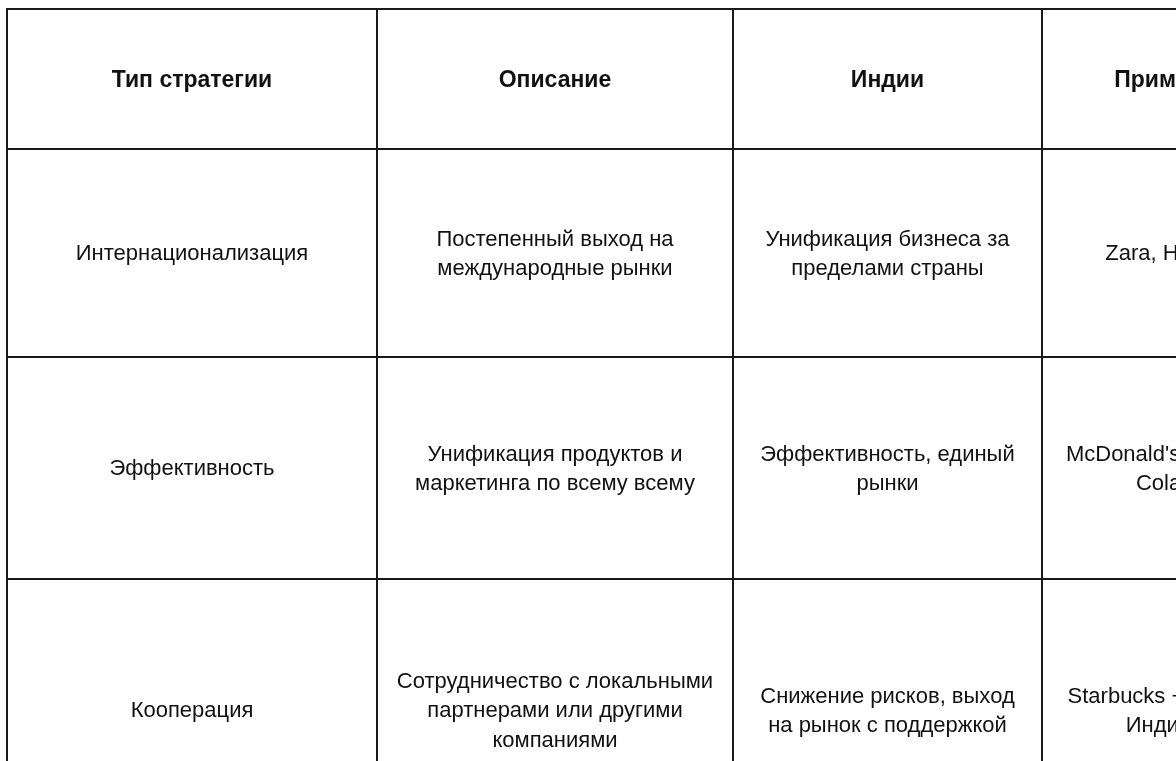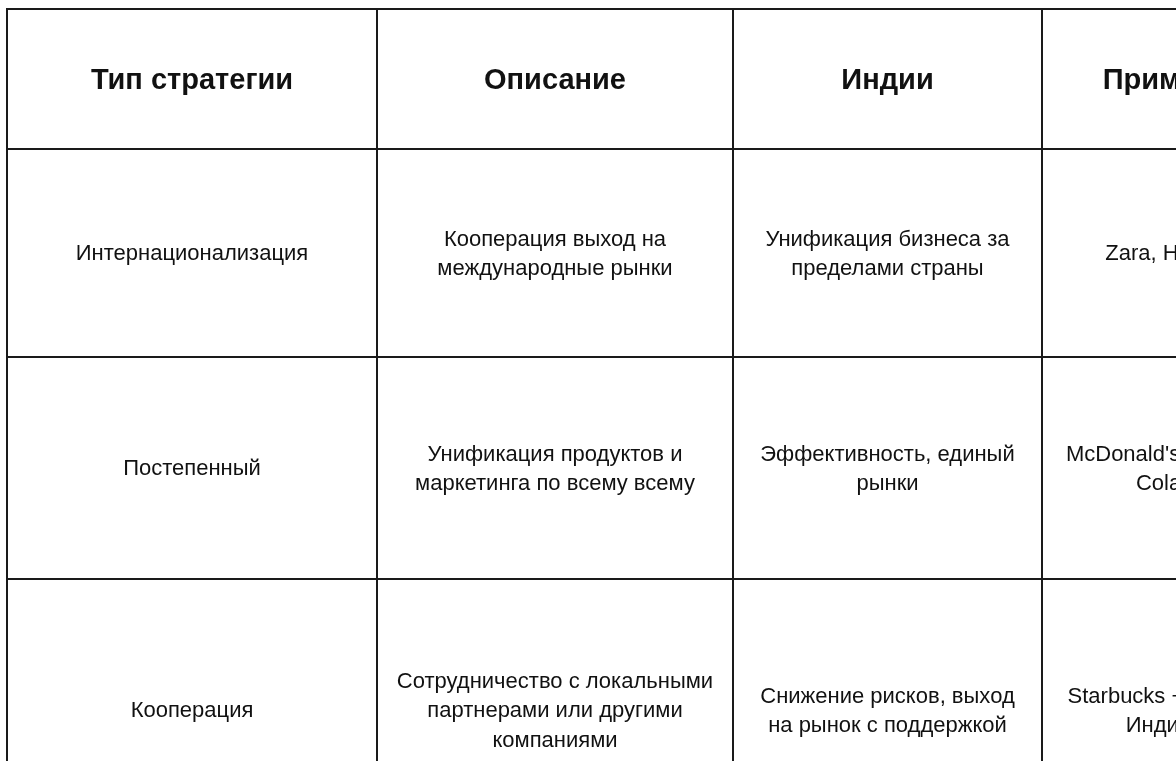--- a/index.html
+++ b/index.html
@@ -33,21 +33,21 @@
     text-align: center;
     vertical-align: middle;
     padding: 10px 12px;
     font-size: 22px;
     line-height: 1.32;
     color: #111111;
     word-wrap: break-word;
   }
   table.strategy-table thead th {
     font-weight: bold;
-    font-size: 29px;
+    font-size: 23px;
     height: 118px;
   }
   table.strategy-table tbody td {
     font-weight: normal;
   }
   .col-type { width: 344px; }
   .col-desc { width: 330px; }
   .col-goal { width: 283px; }
   .col-example { width: 207px; }
 
@@ -64,26 +64,26 @@
       <tr>
         <th class="col-type">Тип стратегии</th>
         <th class="col-desc">Описание</th>
         <th class="col-goal">Индии</th>
         <th class="col-example">Пример</th>
       </tr>
     </thead>
     <tbody>
       <tr class="row-1">
         <td class="col-type">Интернационализация</td>
-        <td class="col-desc">Кооперация выход на международные рынки</td>
+        <td class="col-desc">Постепенный выход на международные рынки</td>
         <td class="col-goal">Унификация бизнеса за пределами страны</td>
         <td class="col-example">Zara, H&amp;M</td>
       </tr>
       <tr class="row-2">
-        <td class="col-type">Постепенный</td>
+        <td class="col-type">Эффективность</td>
         <td class="col-desc">Унификация продуктов и маркетинга по всему всему</td>
         <td class="col-goal">Эффективность, единый рынки</td>
         <td class="col-example">McDonald's, Coca-Cola</td>
       </tr>
       <tr class="row-3">
         <td class="col-type">Кооперация</td>
         <td class="col-desc">Сотрудничество с локальными партнерами или другими компаниями</td>
         <td class="col-goal">Снижение рисков, выход на рынок с поддержкой</td>
         <td class="col-example">Starbucks + Tata в Индии</td>
       </tr>

